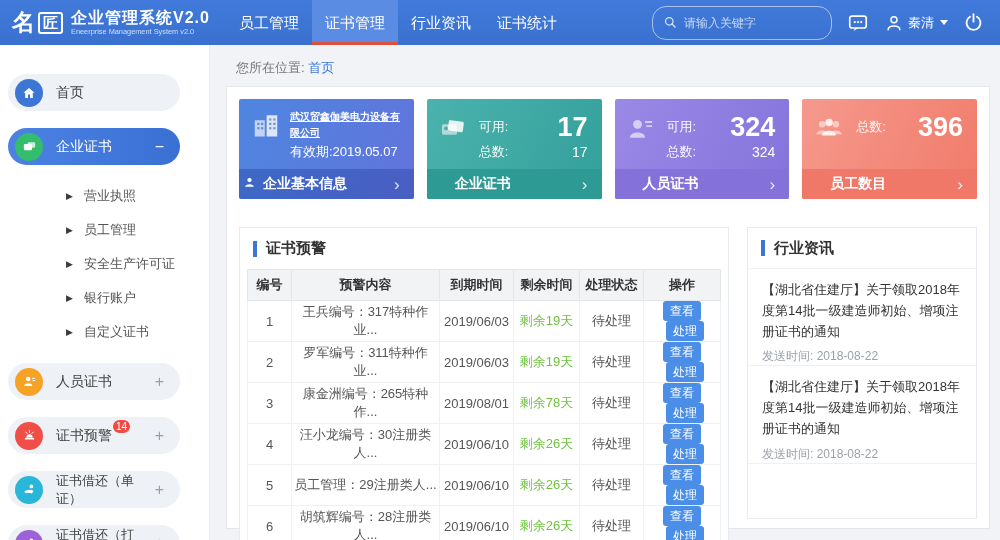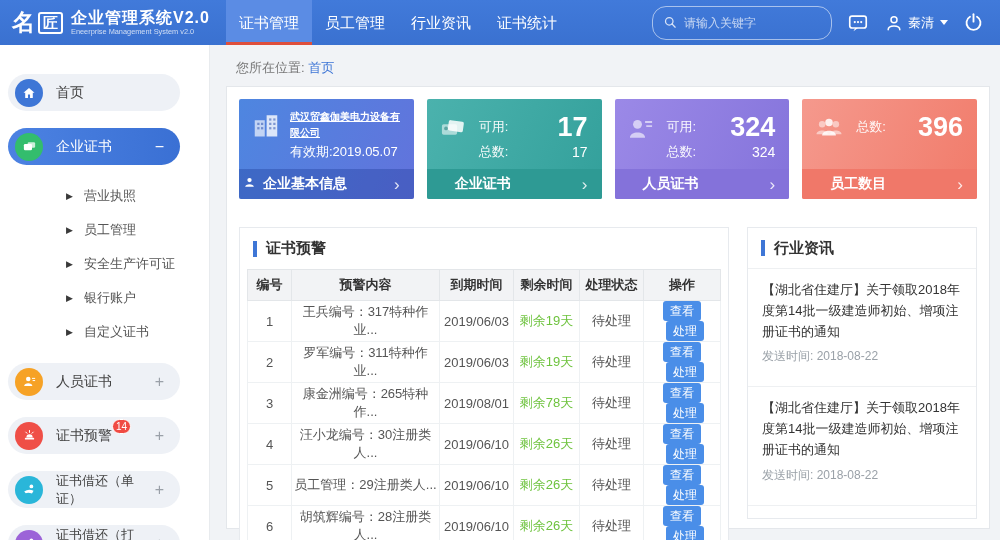--- a/index.html
+++ b/index.html
@@ -78,43 +78,43 @@
   .bar { width:4px; height:16px; background:#3e76d6; }
   .sec-title { font-size:15px; color:#333; font-weight:bold; }
   table { width:calc(100% - 14px); margin:0 7px 16px; border-collapse:collapse; table-layout:fixed; font-size:13px; }
   th { background:#f2f3f5; border:1px solid #e3e6e9; height:31px; color:#333; font-weight:bold; }
   td { border:1px solid #eef1f3; height:28px; text-align:center; color:#555; }
   .col-no{width:44px} .col-content{width:148px} .col-due{width:74px} .col-remain{width:66px} .col-status{width:64px}
   .remain { color:#6ec33e; }
   .btn { display:inline-block; background:#4a8ee8; color:#fff; font-size:12px; border-radius:3px; padding:3px 7px; cursor:pointer; line-height:14px; }
   .btn + .btn { margin-left:6px; }
   .news-sec .sec-hd { border-bottom:1px solid #eef0f2; }
-  .news-item { padding:11px 14px 21px; border-bottom:1px solid #eef0f2; cursor:pointer; }
+  .news-item { padding:11px 14px 0; border-bottom:1px solid #eef0f2; cursor:pointer; }
   .news-title { font-size:13px; color:#333; line-height:1.6; }
   .news-time { font-size:12px; color:#9aa1a8; margin-top:6px; }
 </style>
 </head>
 <body>
 
 <div class="app">
 
   <div class="hdr">
     <div class="logo">
       <div class="logo-mark">
         <span class="lm1">名</span>
         <span class="lm2">匠</span>
       </div>
       <div>
         <div class="lt-title">企业管理系统V2.0</div>
         <div class="lt-sub">Eneerprise Management System v2.0</div>
       </div>
     </div>
     <div class="nav">
+      <div class="tab">员工管理</div>
       <div class="tab active">证书管理</div>
-      <div class="tab">员工管理</div>
       <div class="tab">行业资讯</div>
       <div class="tab">证书统计</div>
     </div>
     <div class="hdr-right">
       <div class="search">
         <span class="hicon">
           <svg width="15" height="15" viewBox="0 0 24 24">
               <circle cx="10" cy="10" r="6" stroke="rgba(255,255,255,.8)" stroke-width="2" fill="none"></circle>
               <line x1="14.5" y1="14.5" x2="19.5" y2="19.5" stroke="rgba(255,255,255,.8)" stroke-width="2" stroke-linecap="round"></line>
             </svg>

